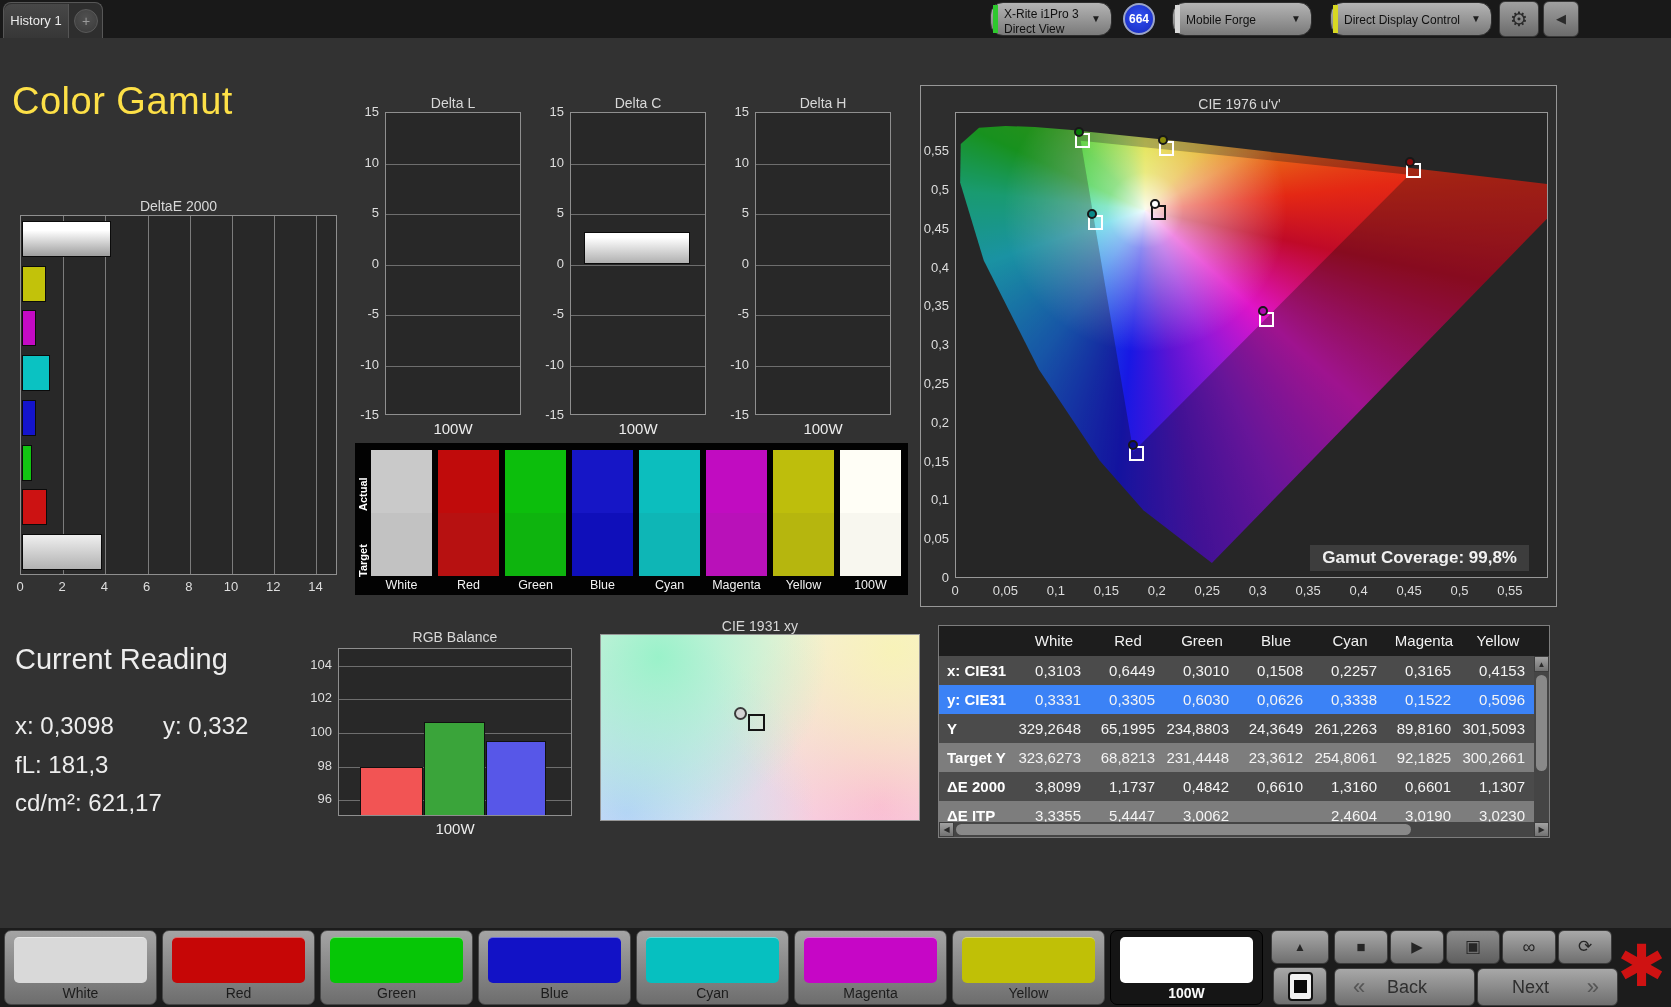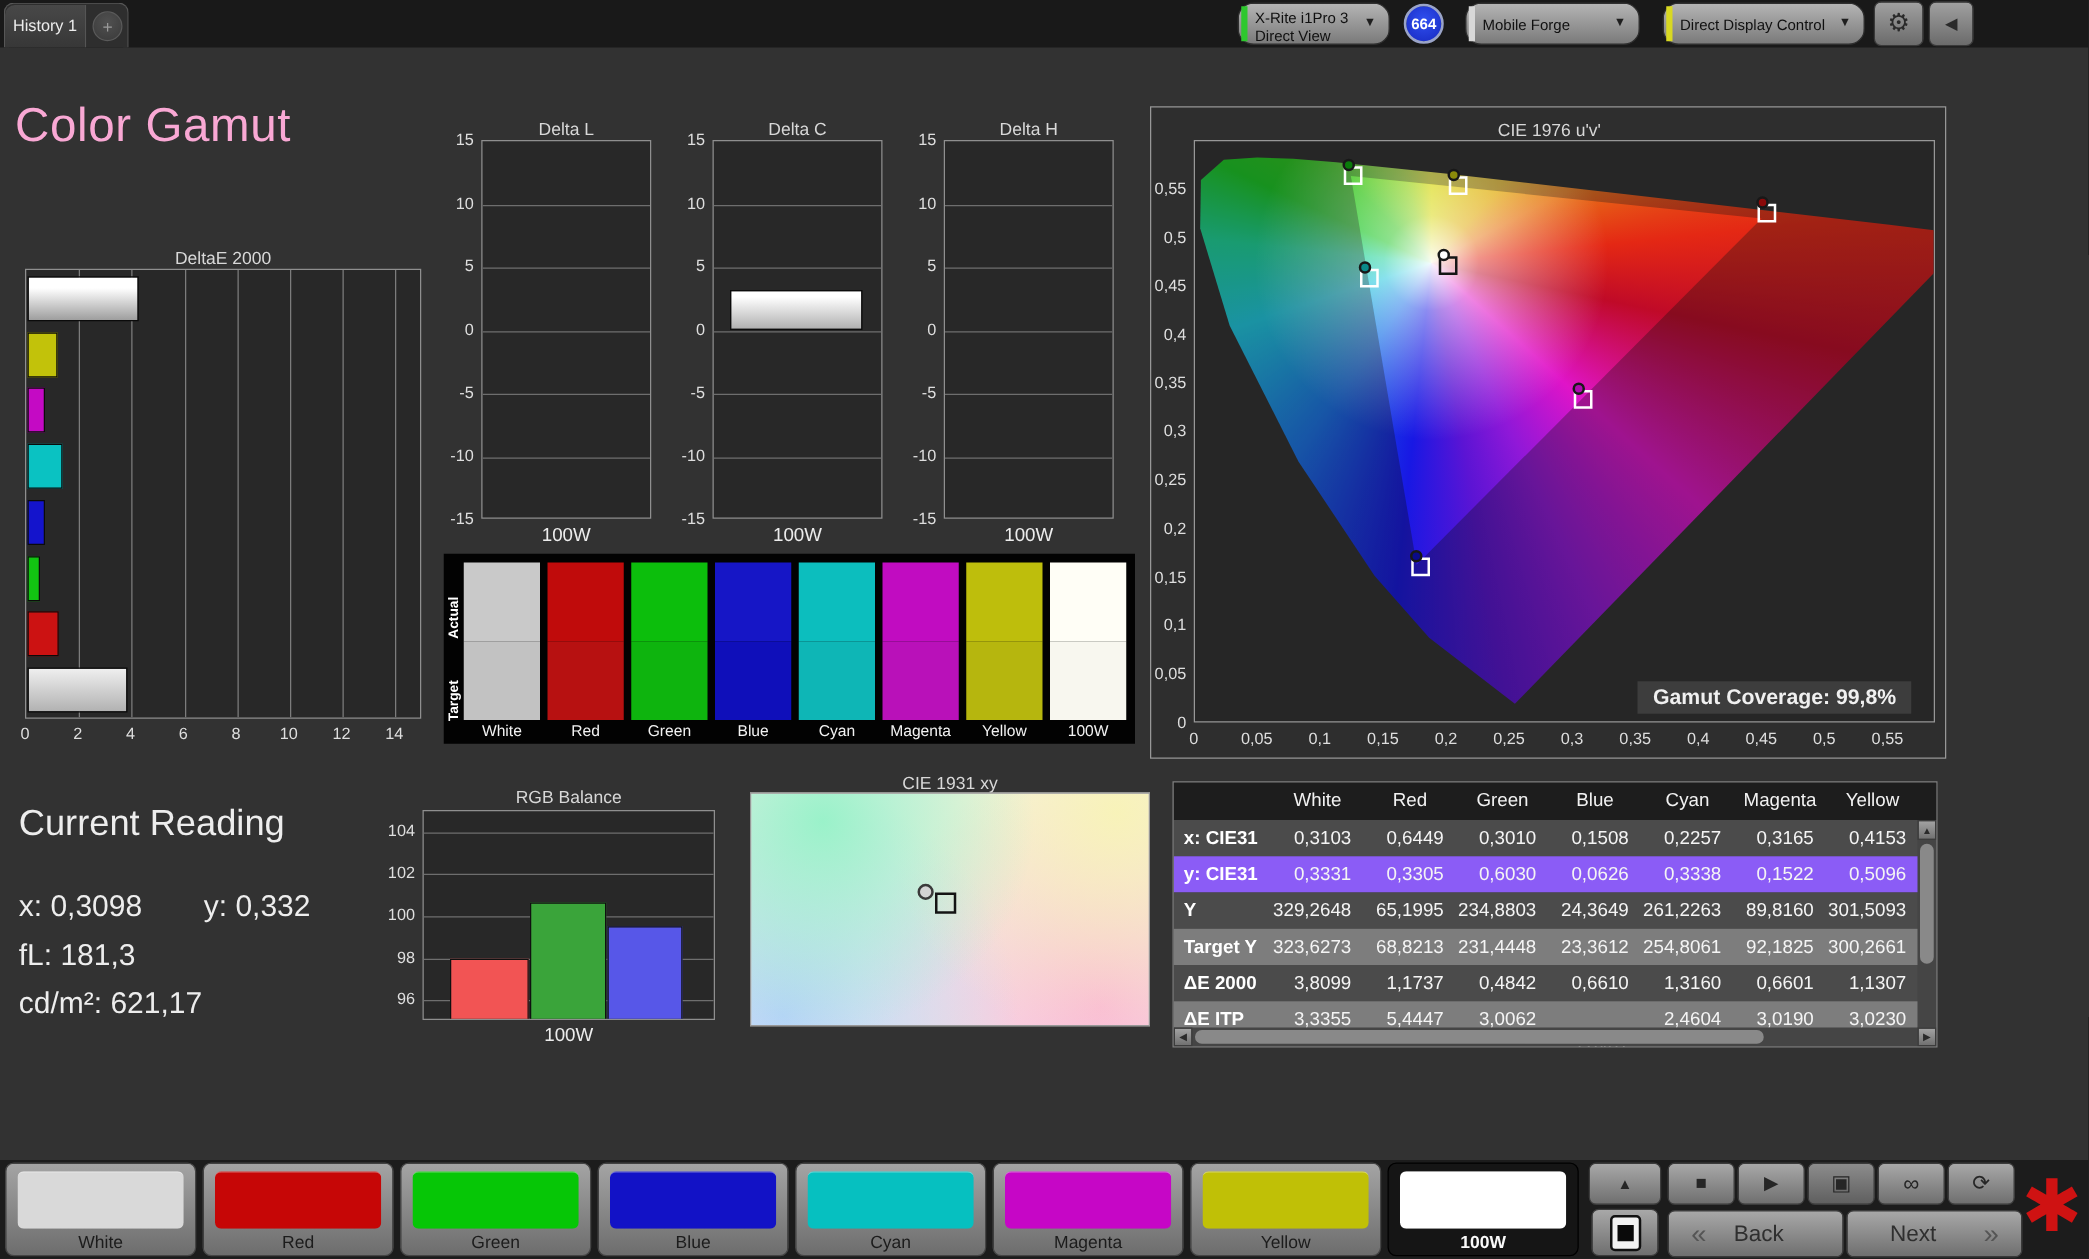--- a/index.html
+++ b/index.html
@@ -20,21 +20,21 @@
   .plot{position:absolute;background:#282828;border:1px solid #8f8f8f;box-sizing:border-box;overflow:hidden}
   .gv{position:absolute;top:0;bottom:0;width:1px;background:#7c7c7c}
   .gh{position:absolute;left:0;right:0;height:1px;background:#6e6e6e}
   .tick{position:absolute;font-size:13px;color:#dedede;text-align:center;white-space:nowrap}
   .tr{text-align:right}
   .xl{font-size:15px;color:#ececec}
   .ctitle{position:absolute;font-size:14px;color:#d8d8d8;text-align:center}
   .hbar{position:absolute;border:1px solid #0b0b0b;box-sizing:border-box}
   .bar-white{position:absolute;border:1px solid #0b0b0b;box-sizing:border-box;background:linear-gradient(180deg,#ffffff 15%,#b0b0b0)}
   .vbar{position:absolute;border:1px solid #101010;box-sizing:border-box}
-  #page-title{position:absolute;left:12px;top:80px;font-size:38px;color:#f9a8d4;letter-spacing:.5px}
+  #page-title{position:absolute;left:12px;top:80px;font-size:38px;color:#fde047;letter-spacing:.5px}
   
   #cie-panel{position:absolute;left:920px;top:85px;width:637px;height:522px;background:#2e2e2e;border:1px solid #979797;box-sizing:border-box}
   #cie-title{left:0;top:10px;width:637px}
   #cie-plot{position:absolute;left:34px;top:26px;width:593px;height:466px;background:#262626;border:1px solid #979797;box-sizing:border-box;overflow:hidden}
   .horseshoe{position:absolute;left:0;top:0;width:100%;height:100%;
     background:
       radial-gradient(circle at 32% 21%, rgba(255,255,255,.95) 0%, rgba(255,255,255,.5) 7%, rgba(255,255,255,0) 26%),
       conic-gradient(from 0deg at 32% 21%,
         #d6d600 0deg,#e0a800 42deg,#e87818 62deg,#e42814 84deg,#c00a28 102deg,
         #e014c8 132deg,#9018d8 155deg,#5c14d4 170deg,#1818e4 186deg,#1670e8 215deg,
@@ -200,21 +200,21 @@
       <div class="trow" style="position: absolute; left: 0px; top: 30px; width: 596px; height: 29px; background: rgb(75, 75, 75);">
         <div class="tlabel">x: CIE31</div>
         <div class="td" style="position: absolute; left: 68px; top: 0px; width: 74px; height: 29px;">0,3103</div>
         <div class="td" style="position: absolute; left: 142px; top: 0px; width: 74px; height: 29px;">0,6449</div>
         <div class="td" style="position: absolute; left: 216px; top: 0px; width: 74px; height: 29px;">0,3010</div>
         <div class="td" style="position: absolute; left: 290px; top: 0px; width: 74px; height: 29px;">0,1508</div>
         <div class="td" style="position: absolute; left: 364px; top: 0px; width: 74px; height: 29px;">0,2257</div>
         <div class="td" style="position: absolute; left: 438px; top: 0px; width: 74px; height: 29px;">0,3165</div>
         <div class="td" style="position: absolute; left: 512px; top: 0px; width: 74px; height: 29px;">0,4153</div>
       </div>
-      <div class="trow" style="position: absolute; left: 0px; top: 59px; width: 596px; height: 29px; background: #8b5cf6;">
+      <div class="trow" style="position: absolute; left: 0px; top: 59px; width: 596px; height: 29px; background: #3b82f6;">
         <div class="tlabel">y: CIE31</div>
         <div class="td" style="position: absolute; left: 68px; top: 0px; width: 74px; height: 29px;">0,3331</div>
         <div class="td" style="position: absolute; left: 142px; top: 0px; width: 74px; height: 29px;">0,3305</div>
         <div class="td" style="position: absolute; left: 216px; top: 0px; width: 74px; height: 29px;">0,6030</div>
         <div class="td" style="position: absolute; left: 290px; top: 0px; width: 74px; height: 29px;">0,0626</div>
         <div class="td" style="position: absolute; left: 364px; top: 0px; width: 74px; height: 29px;">0,3338</div>
         <div class="td" style="position: absolute; left: 438px; top: 0px; width: 74px; height: 29px;">0,1522</div>
         <div class="td" style="position: absolute; left: 512px; top: 0px; width: 74px; height: 29px;">0,5096</div>
       </div>
       <div class="trow" style="position: absolute; left: 0px; top: 88px; width: 596px; height: 29px; background: rgb(75, 75, 75);">

